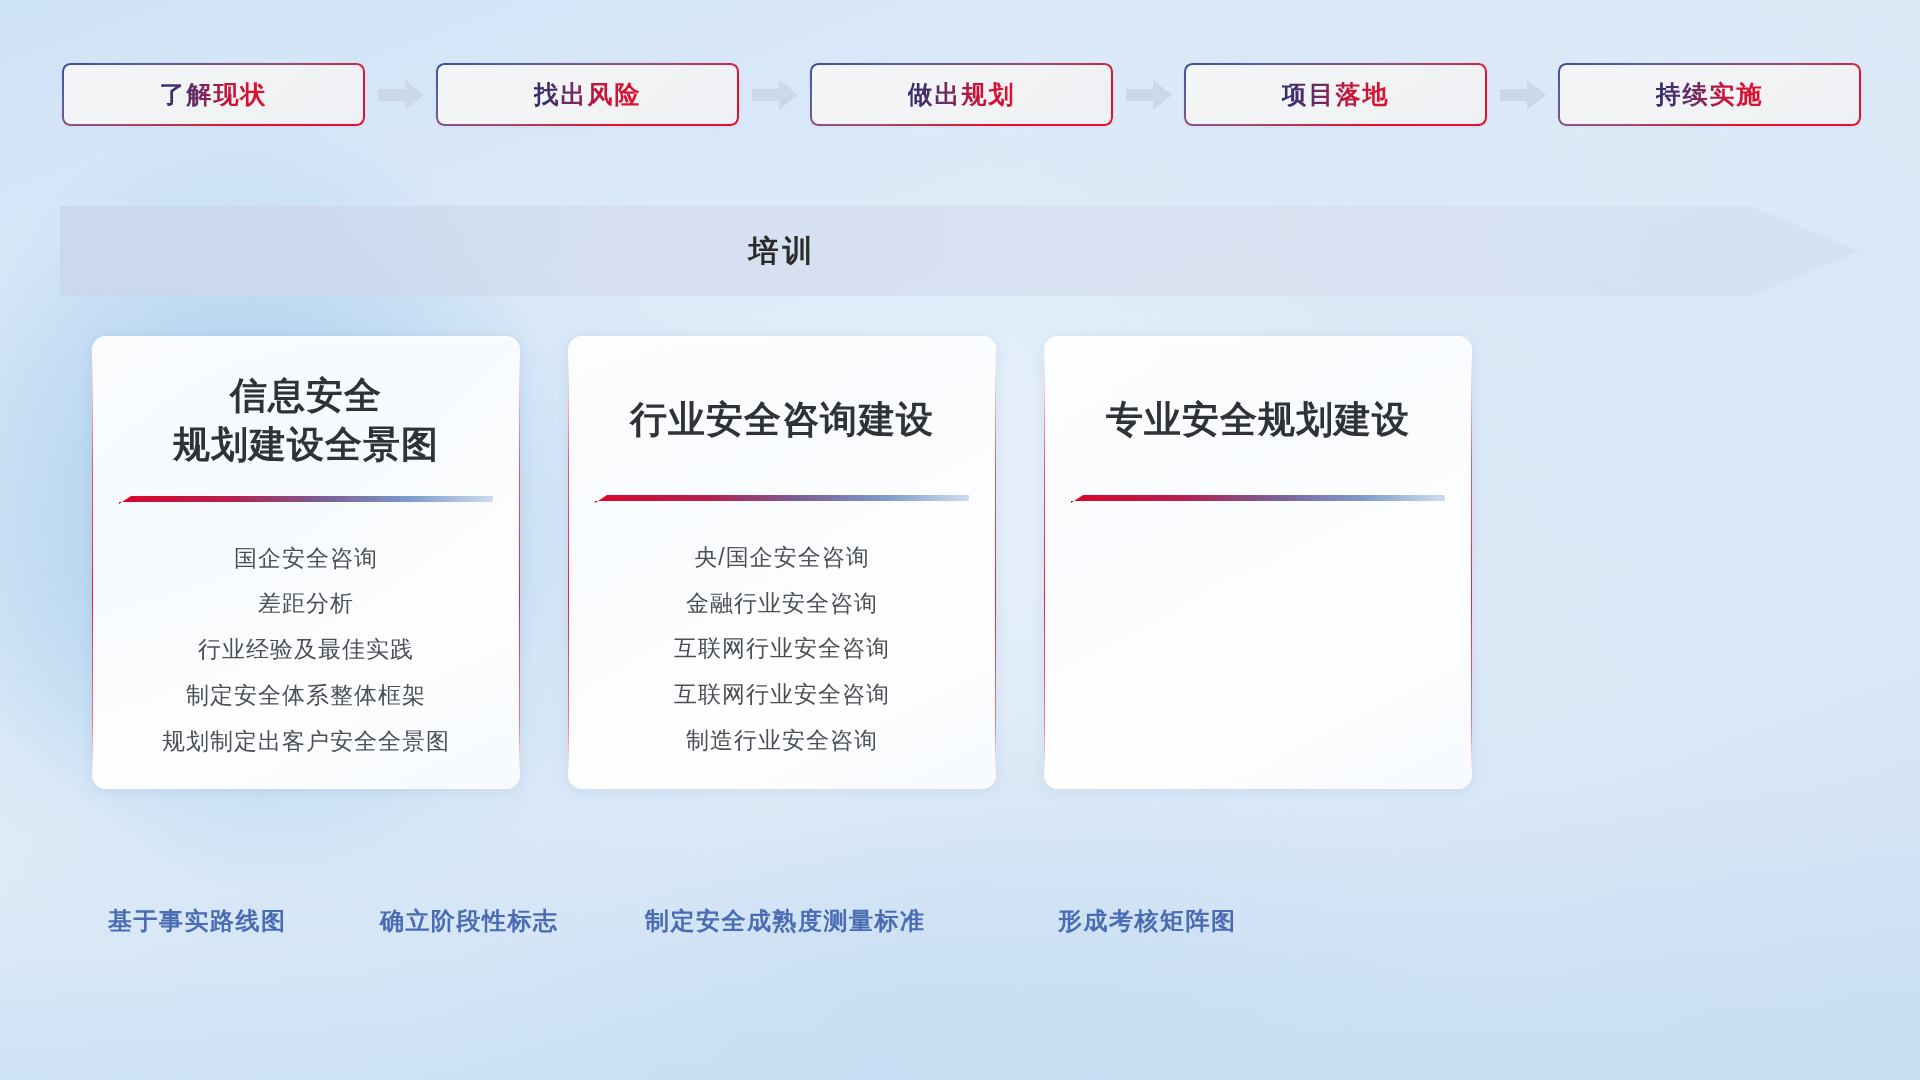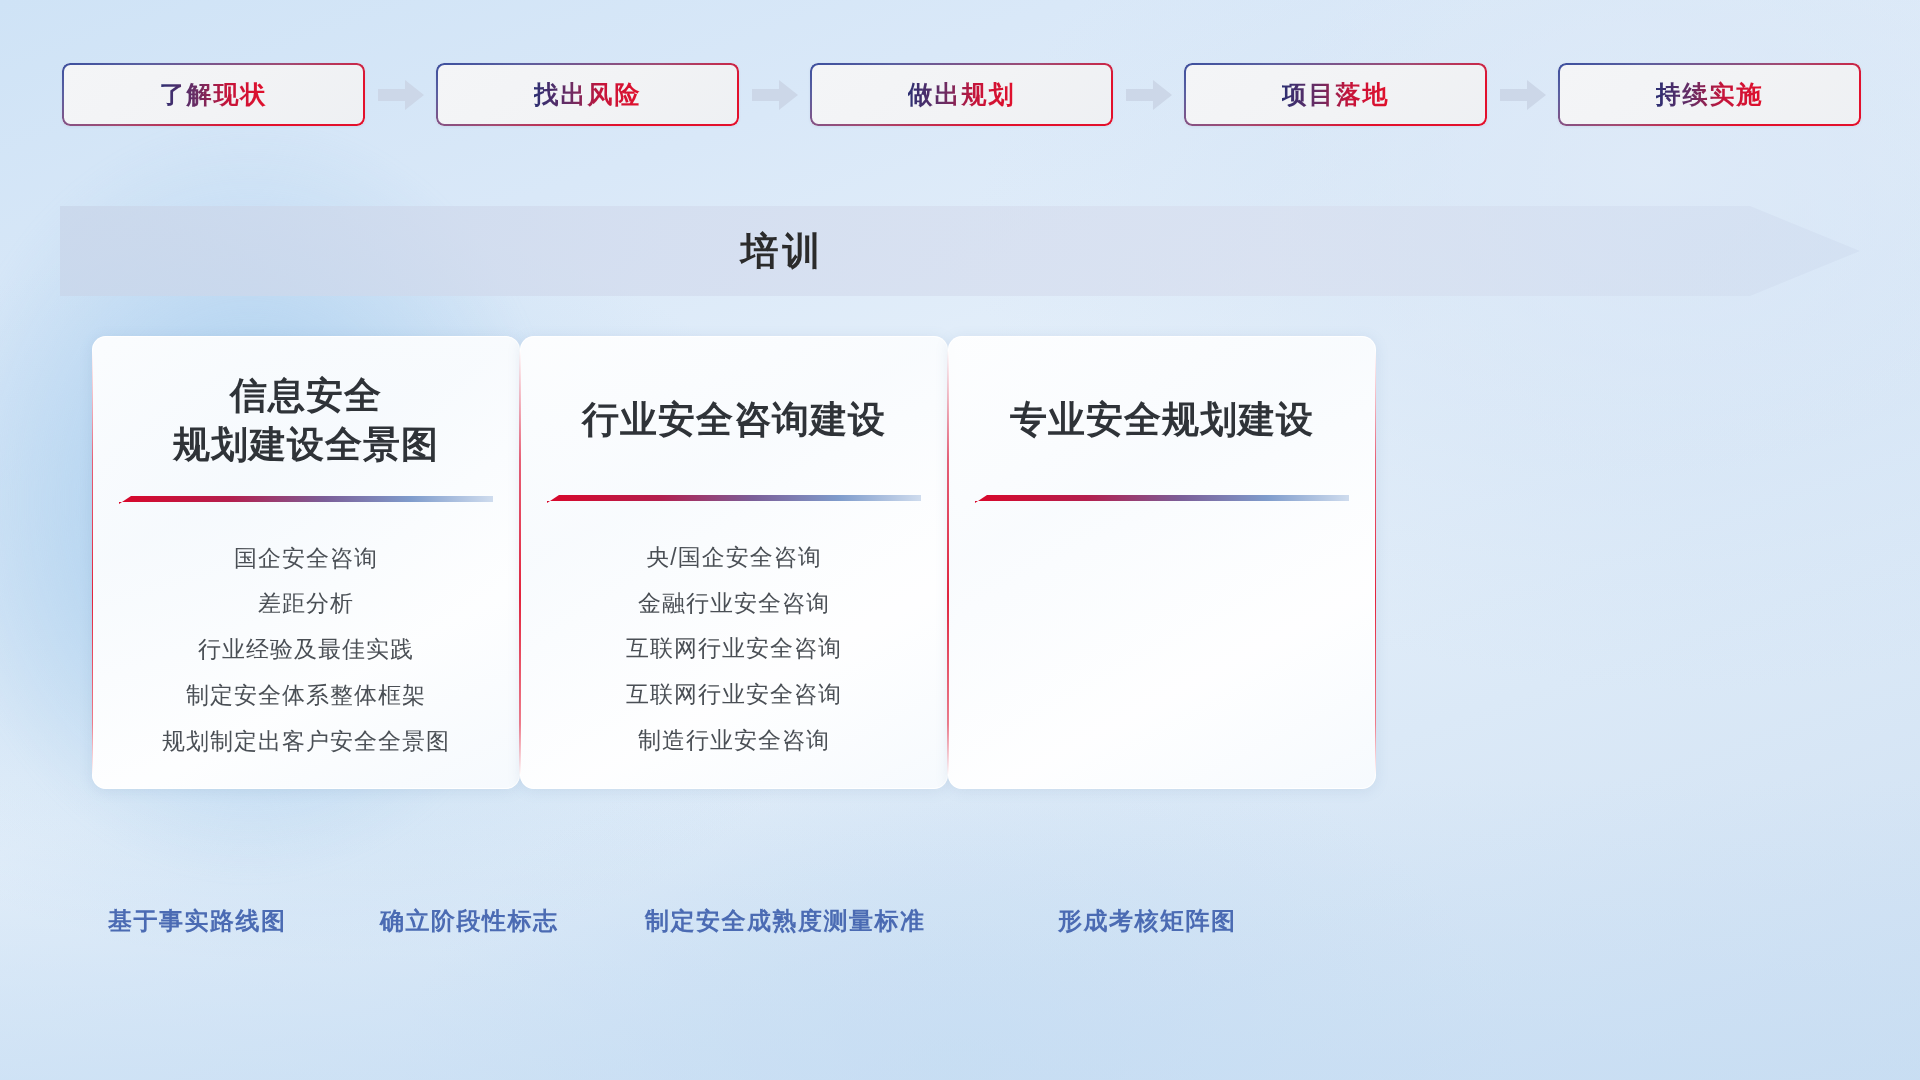--- a/index.html
+++ b/index.html
@@ -110,32 +110,33 @@
     width: 1800px; height: 90px;
   }
   .train-band svg { display: block; width: 100%; height: 100%; }
   .train-label {
     position: absolute;
     left: 0; top: 0;
     width: 1445px; height: 90px;
     display: flex;
     align-items: center;
     justify-content: center;
-    font-size: 38px;
+    font-size: 30px;
     font-weight: 600;
     color: #2b2b2b;
     letter-spacing: 4px;
   }
 
   
   .cards {
     position: absolute;
     left: 92px; top: 336px;
     width: 1740px;
     display: flex;
+    gap: 48px;
   }
   .card {
     position: relative;
     width: 428px;
     min-height: 400px;
     border-radius: 14px;
     background: linear-gradient(152deg, rgba(255,255,255,0.92) 0%, rgba(250,252,254,0.95) 34%, rgba(255,255,255,0.97) 70%, rgba(248,251,254,0.93) 100%);
     box-shadow: 0 2px 14px rgba(84,125,170,0.13);
     padding: 36px 22px 34px 22px;
     display: flex;

